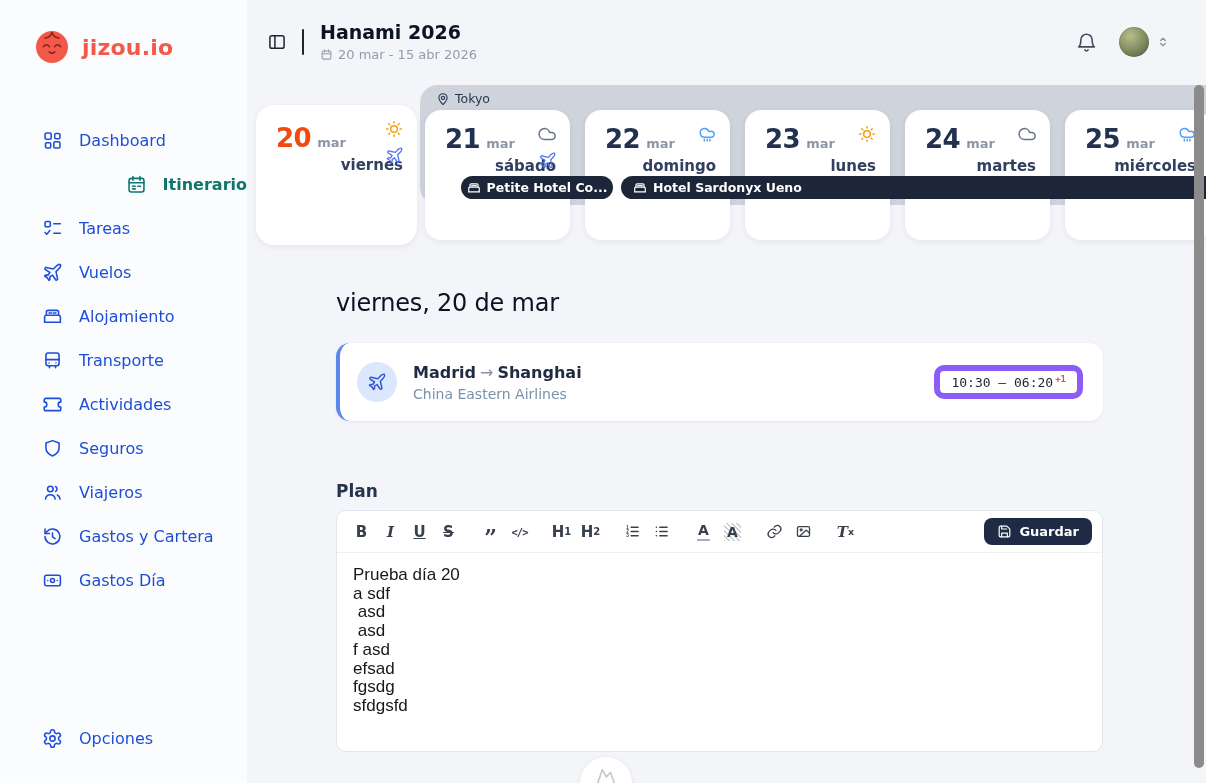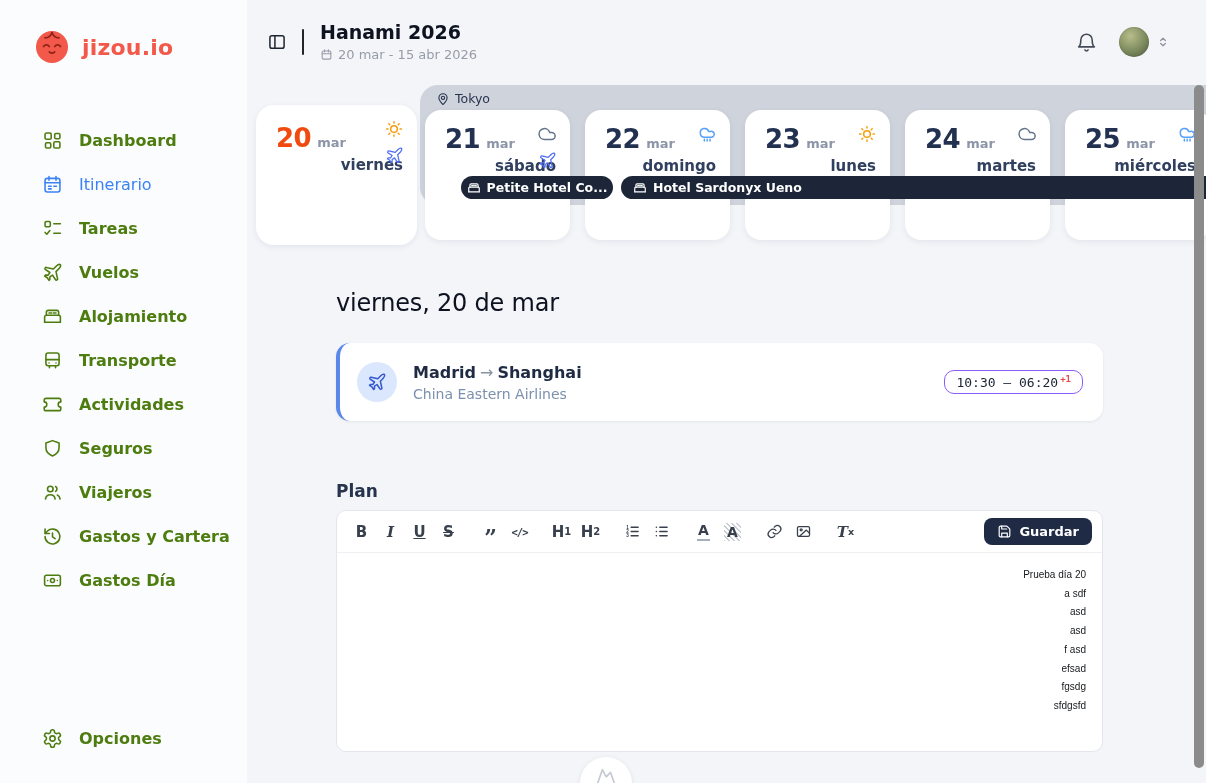--- a/index.html
+++ b/index.html
@@ -5,23 +5,23 @@
   * { margin:0; padding:0; box-sizing:border-box; }
   html,body { width:1206px; height:783px; overflow:hidden; }
   body { font-family:"DejaVu Sans", sans-serif; background:#f4f5f9; position:relative; color:#14181f; }
 
   
   .sidebar { position:absolute; left:0; top:0; width:247px; height:783px; background:#fbfcfd; z-index:5; }
   .logo-row { position:absolute; left:34px; top:29px; display:flex; align-items:center; gap:12px; }
   .logo-mark { width:36px; height:36px; }
   .logo-text { font-size:22px; font-weight:800; color:#f2594b; letter-spacing:.2px; }
   .nav { position:absolute; left:0; top:118px; right:0; }
-  .nav-item { height:44px; display:flex; align-items:center; padding-left:42px; gap:16px; cursor:pointer; font-size:16px; font-weight:700; color:#4d7c0f; }
+  .nav-item { height:44px; display:flex; align-items:center; padding-left:42px; gap:16px; cursor:pointer; font-size:16px; font-weight:400; color:#1d4ed8; }
   .nav-item svg { width:21px; height:21px; flex:0 0 21px; }
-  .nav-item.active { color:#3b82f6; font-weight:400; }
+  .nav-item.active { color:#0f766e; font-weight:700;justify-content:flex-end; }
   .nav-footer { position:absolute; left:0; bottom:23px; right:0; }
 
   
   .main { position:absolute; left:247px; top:0; right:0; bottom:0; background:#f4f5f9; }
 
   
   .topbar { position:absolute; top:0; left:0; right:0; height:84px; display:flex; align-items:center; padding:0 36px 0 20px; }
   .panel-btn { width:20px; height:20px; color:#1d2431; cursor:pointer; background:none; border:none; display:flex; }
   .topbar-divider { width:2px; height:26px; background:#20242b; margin:0 16px 0 15px; border-radius:2px; }
   .trip-title { font-size:19px; font-weight:800; color:#0d1320; line-height:1.15; }
@@ -59,21 +59,21 @@
   .hotel-pill:nth-child(2){ left:374px; right:0; border-radius:99px 0 0 99px; }
 
   
   .day-heading { position:absolute; top:289px; left:89px; font-size:24px; font-weight:400; color:#0c1220; letter-spacing:-.2px; }
   .flight-card { position:absolute; top:343px; left:89px; width:767px; height:78px; background:#fff; border-radius:14px; border-left:4px solid #5a87ea; box-shadow:0 1px 3px rgba(16,24,40,.07); display:flex; align-items:center; padding:0 20px 0 17px; gap:16px; cursor:pointer; }
   .flight-avatar { width:40px; height:40px; border-radius:50%; background:#dbe7fd; color:#3456d0; display:flex; align-items:center; justify-content:center; }
   .flight-avatar svg { width:20px; height:20px; }
   .flight-route { font-size:16px; font-weight:700; color:#1f2b43; }
   .flight-route .arrow { color:#8a93a3; font-weight:400; padding:0 4px; }
   .flight-airline { font-size:14px; color:#7b90ad; margin-top:4px; font-weight:500; }
-  .time-pill { margin-left:auto; border:1px solid #8b5cf6; background:#fff; border-radius:10px; padding:3px 11px; font-family:"DejaVu Sans Mono", monospace; font-size:13px; color:#1a2233; }
+  .time-pill { margin-left:auto; border:6px solid #8b5cf6; background:#fff; border-radius:10px; padding:3px 11px; font-family:"DejaVu Sans Mono", monospace; font-size:13px; color:#1a2233; }
   .time-pill sup { color:#e5484d; font-size:9px; font-weight:700; margin-left:2px; }
 
   
   .plan-title { position:absolute; top:481px; left:89px; font-size:17px; font-weight:700; color:#27344d; }
   .editor { position:absolute; top:510px; left:89px; width:767px; height:242px; background:#fff; border:1px solid #e3e6ec; border-radius:10px; }
   .toolbar { height:42px; display:flex; align-items:center; padding:0 10px 0 12px; border-bottom:1px solid #eef0f4; }
   .tbtn { width:25px; height:25px; display:flex; align-items:center; justify-content:center; background:none; border:none; cursor:pointer; color:#39404d; font-family:"DejaVu Sans", sans-serif; font-size:15px; font-weight:700; margin-right:4px; border-radius:5px; }
   .tbtn svg { width:17px; height:17px; }
   .tbtn.italic { font-style:italic; font-family:"DejaVu Serif", serif; }
   .tbtn.underline span { text-decoration:underline; }
@@ -81,21 +81,21 @@
   .tbtn.blockquote { font-family:"DejaVu Serif", serif; font-size:22px; line-height:10px; padding-top:10px; }
   .tbtn.code { font-family:"DejaVu Sans Mono", monospace; font-size:10.5px; letter-spacing:-1px; }
   .tbtn.heading-1 sub, .tbtn.heading-2 sub { font-size:10px; }
   .tbtn.text-color span { border-bottom:2.5px solid #a8afbb; padding:0 1px 1px; font-size:14px; }
   .tbtn.highlight span { font-size:14px; padding:1px 3px; background-image:repeating-linear-gradient(45deg,#c9ced6 0 1px,transparent 1px 3.5px); }
   .tbtn.clear-formatting { font-family:"DejaVu Serif", serif; font-style:italic; }
   .tbtn.clear-formatting sub { font-size:9.5px; font-style:normal; font-family:"DejaVu Sans", sans-serif; }
   .tbtn:nth-child(5), .tbtn:nth-child(7), .tbtn:nth-child(9), .tbtn:nth-child(11), .tbtn:nth-child(13), .tbtn:nth-child(15) { margin-left:13px; }
   .save-btn { margin-left:auto; height:27px; display:flex; align-items:center; gap:7px; background:#1f2a44; color:#fff; border:none; border-radius:8px; padding:0 13px; font-size:13px; font-weight:700; cursor:pointer; font-family:"DejaVu Sans", sans-serif; }
   .save-btn svg { width:15px; height:15px; }
-  .editor-body { padding:13px 16px; font-family:"Liberation Sans", sans-serif; font-size:10px; line-height:18.7px; color:#15181c; cursor:text; height:198px;text-align:right; }
+  .editor-body { padding:13px 16px; font-family:"Liberation Sans", sans-serif; font-size:17px; line-height:18.7px; color:#15181c; cursor:text; height:198px; }
   .pline { white-space:pre-wrap; }
 
   .upload-circle { position:absolute; top:757px; left:333px; width:52px; height:52px; border-radius:50%; background:#fff; box-shadow:0 1px 5px rgba(0,0,0,.09); border:none; cursor:pointer; display:flex; justify-content:center; padding-top:9px; color:#c3c8d2; }
   .upload-circle svg { width:22px; height:22px; }
 
   .vthumb { position:absolute; right:2px; top:85px; width:10px; height:683px; background:#8b8b8b; border-radius:6px; z-index:60; cursor:grab; }
 </style>
 </head>
 <body>
 

